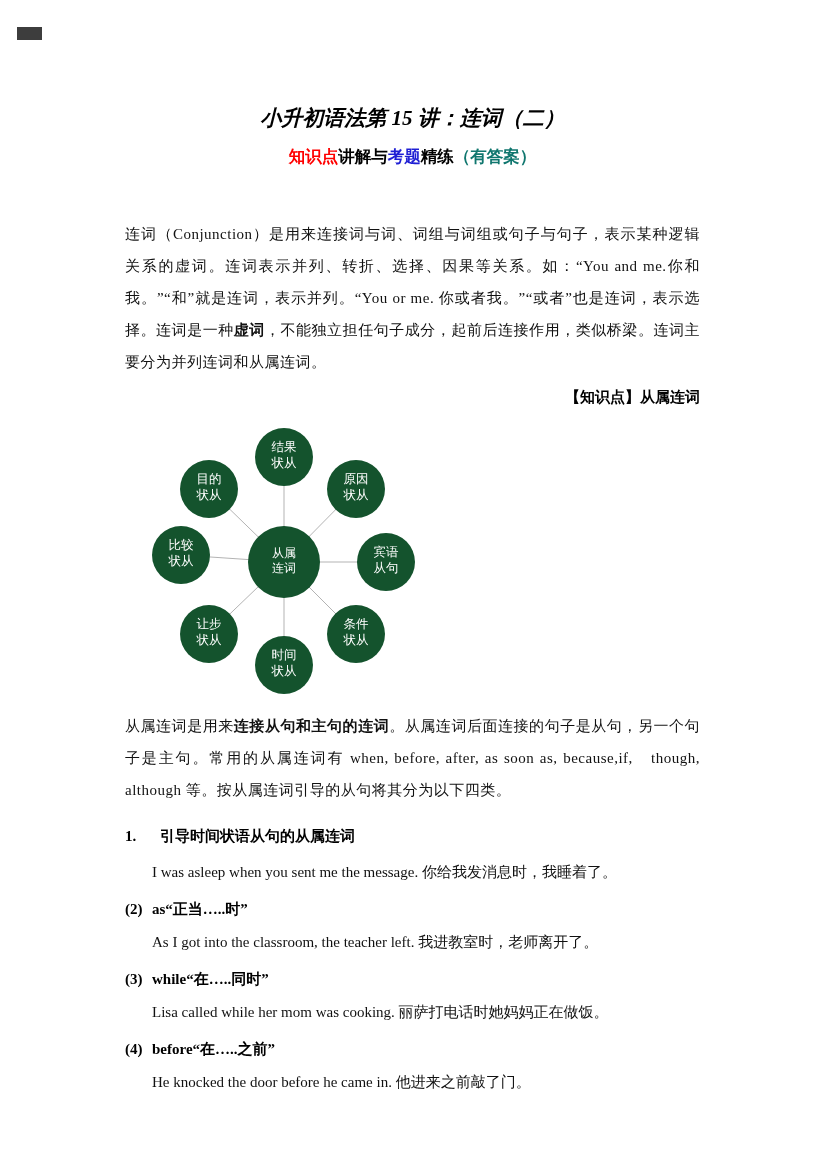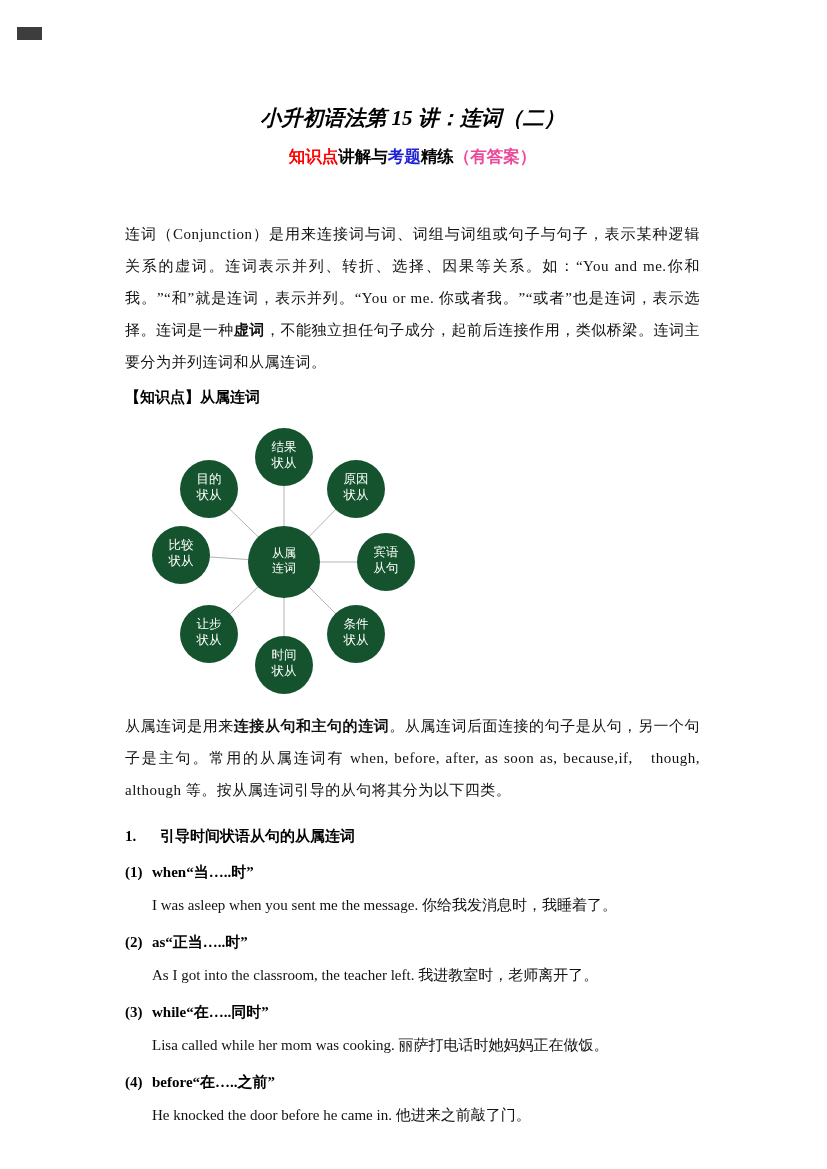--- a/index.html
+++ b/index.html
@@ -33,21 +33,21 @@
   .para {
     font-size:15px; line-height:32px;
     text-align:justify;
     letter-spacing:0.5px;
     color:#111;
   }
   .intro-para { margin-top:50px; }
   .knowledge-heading {
     margin-top:4px;
     font-size:15px; line-height:30px;
-    font-weight:bold; color:#000;
+    font-weight:bold; color:#000;text-align:right;
   }
 
   
   .diagram {
     position:relative;
     margin-top:8px; margin-left:22px;
     width:300px; height:282px;
   }
   .diagram svg { position:absolute; left:0; top:0; }
   .node {
@@ -95,21 +95,21 @@
   }
 </style>
 </head>
 <body>
 
 <div class="page">
   <div class="corner-mark"></div>
   <div class="content">
 
     <h1 class="title">小升初语法第 15 讲：连词（二）</h1>
-    <h2 class="subtitle"><span style="font-weight: bold; color: rgb(255, 0, 0);">知识点</span><span style="font-weight: bold; color: rgb(0, 0, 0);">讲解与</span><span style="font-weight: bold; color: rgb(31, 31, 212);">考题</span><span style="font-weight: bold; color: rgb(0, 0, 0);">精练</span><span style="font-weight: bold; color: #ec4899;">（有答案）</span></h2>
+    <h2 class="subtitle"><span style="font-weight: bold; color: rgb(255, 0, 0);">知识点</span><span style="font-weight: bold; color: rgb(0, 0, 0);">讲解与</span><span style="font-weight: bold; color: rgb(31, 31, 212);">考题</span><span style="font-weight: bold; color: rgb(0, 0, 0);">精练</span><span style="font-weight: bold; color: #0f766e;">（有答案）</span></h2>
 
     <p class="para intro-para"><span>连词（Conjunction）是用来连接词与词、词组与词组或句子与句子，表示某种逻辑关系的虚词。连词表示并列、转折、选择、因果等关系。如：“You and me.你和我。”“和”就是连词，表示并列。“You or me. 你或者我。”“或者”也是连词，表示选择。连词是一种</span><span style="font-weight: bold;">虚词</span><span>，不能独立担任句子成分，起前后连接作用，类似桥梁。连词主要分为并列连词和从属连词。</span></p>
 
     <p class="knowledge-heading">【知识点】从属连词</p>
 
     <div class="diagram">
       <svg width="300" height="282">
         <line x1="137" y1="142" x2="137" y2="37" stroke="#b3b3b3" stroke-width="1"></line>
         <line x1="137" y1="142" x2="209" y2="69" stroke="#b3b3b3" stroke-width="1"></line>
         <line x1="137" y1="142" x2="239" y2="142" stroke="#b3b3b3" stroke-width="1"></line>
@@ -139,23 +139,20 @@
 状从</div>
     </div>
 
     <p class="para body-para"><span>从属连词是用来</span><span style="font-weight: bold;">连接从句和主句的连词</span><span>。从属连词后面连接的句子是从句，另一个句子是主句。常用的从属连词有 when, before, after, as soon as, because,if,　though, although 等。按从属连词引导的从句将其分为以下四类。</span></p>
 
     <div class="list-heading">
       <span class="num">1.</span><span>引导时间状语从句的从属连词</span>
     </div>
 
     <div class="item">
-      <div class="item-head">
-        <span class="item-label">(1)</span><span class="item-term">when“当…..时”</span>
-      </div>
       <div class="item-example">I was asleep when you sent me the message.  你给我发消息时，我睡着了。</div>
     </div>
 
     <div class="item">
       <div class="item-head">
         <span class="item-label">(2)</span><span class="item-term">as“正当…..时”</span>
       </div>
       <div class="item-example">As I got into the classroom, the teacher left.  我进教室时，老师离开了。</div>
     </div>
 

